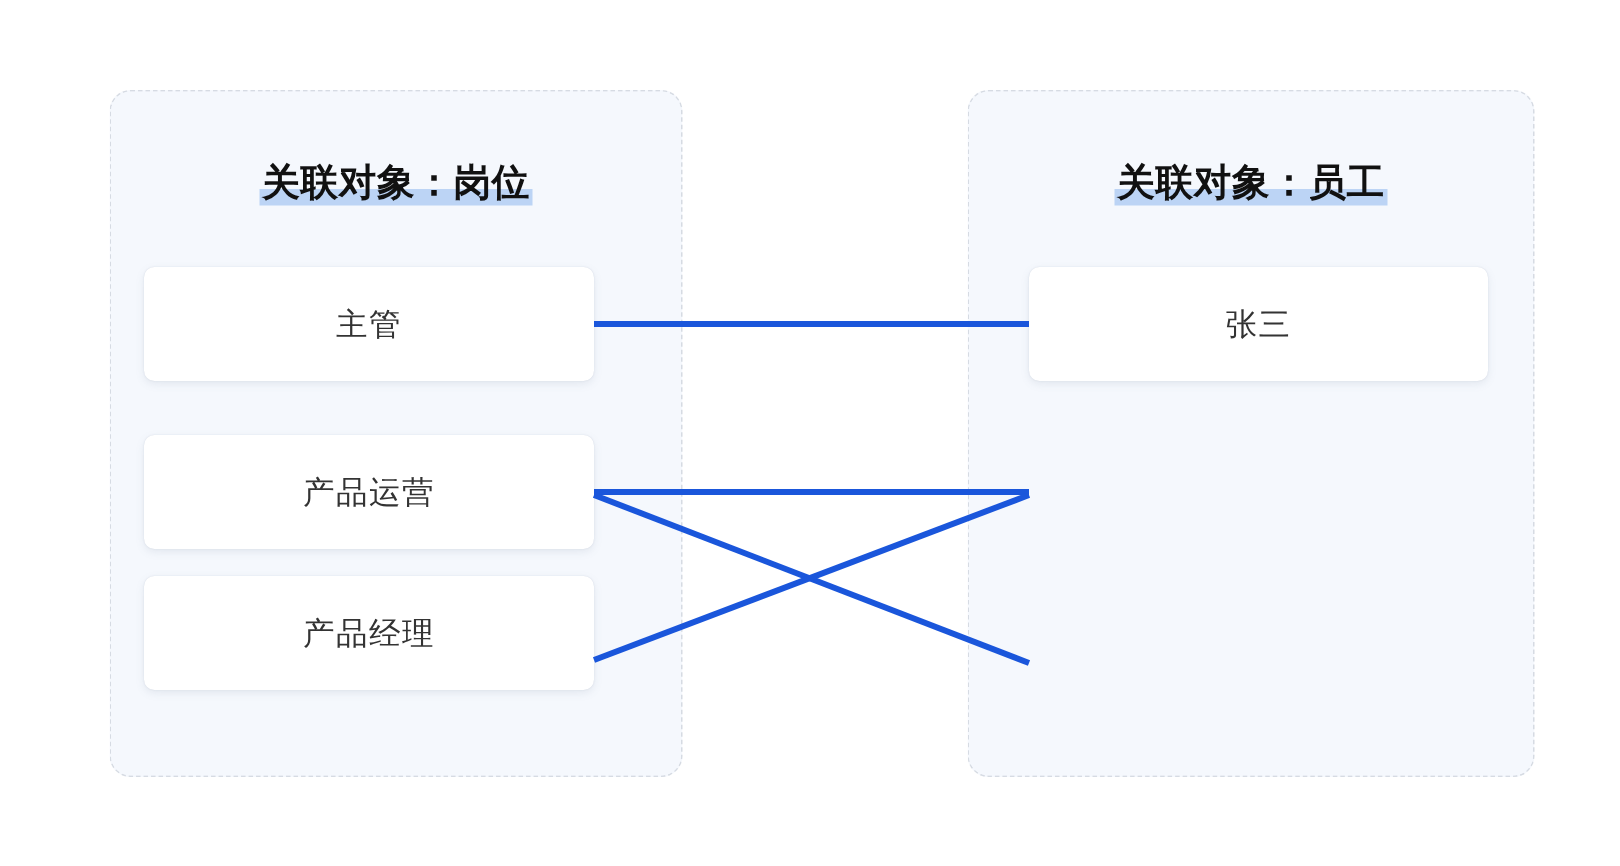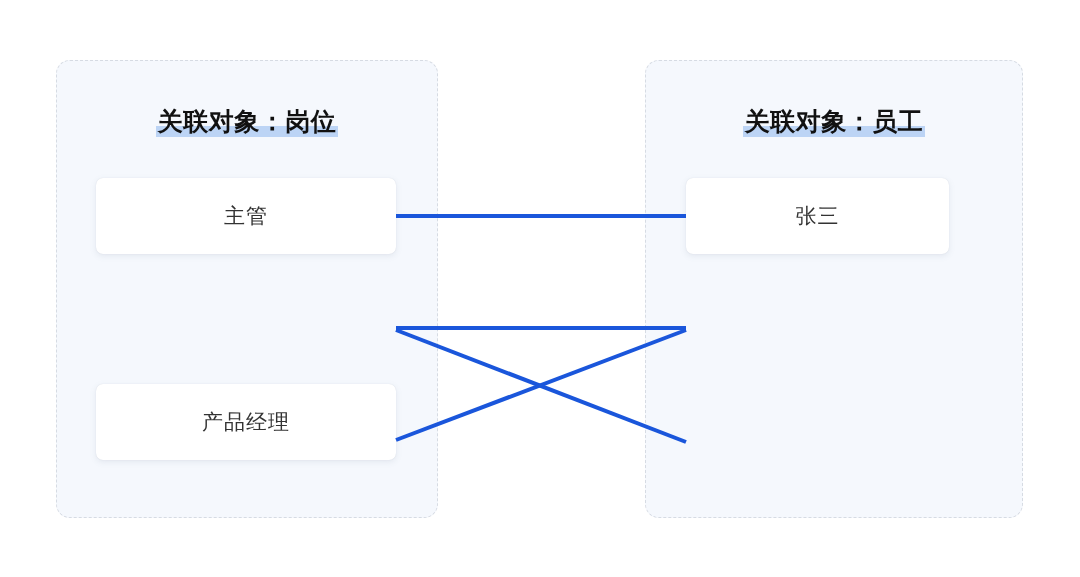--- a/index.html
+++ b/index.html
@@ -24,21 +24,21 @@
 
   
   .panel {
     position: absolute;
     box-sizing: border-box;
     background: #f5f8fd;
     border: 1.5px dashed #d6dbe3;
     border-radius: 14px;
   }
   #panel-left {
-    left: 56px;
+    left: 73px;
     top: 60px;
     width: 382px;
     height: 458px;
   }
   #panel-right {
     left: 645px;
     top: 60px;
     width: 378px;
     height: 458px;
   }
@@ -88,21 +88,21 @@
     letter-spacing: 1px;
     user-select: none;
   }
   .card-left {
     left: 96px;
     width: 300px;
     height: 76px;
   }
   .card-right {
     left: 686px;
-    width: 263px;
+    width: 306px;
     height: 76px;
   }
   .row-0 { top: 178px; }
   .row-1 { top: 290px; }
   .row-2 { top: 384px; }
 
   
   #links {
     position: absolute;
     left: 0;
@@ -129,20 +129,23 @@
       <span class="title-text">
         <span class="title-underline"></span>
         <span>关联对象：岗位</span>
       </span>
     </div>
   </div>
 
   <div class="card card-left row-0">
     <span>主管</span>
   </div>
+  <div class="card card-left row-1">
+    <span>产品运营</span>
+  </div>
   <div class="card card-left row-2">
     <span>产品经理</span>
   </div>
 
   <div class="panel" id="panel-right">
     <div class="panel-title">
       <span class="title-text">
         <span class="title-underline"></span>
         <span>关联对象：员工</span>
       </span>

